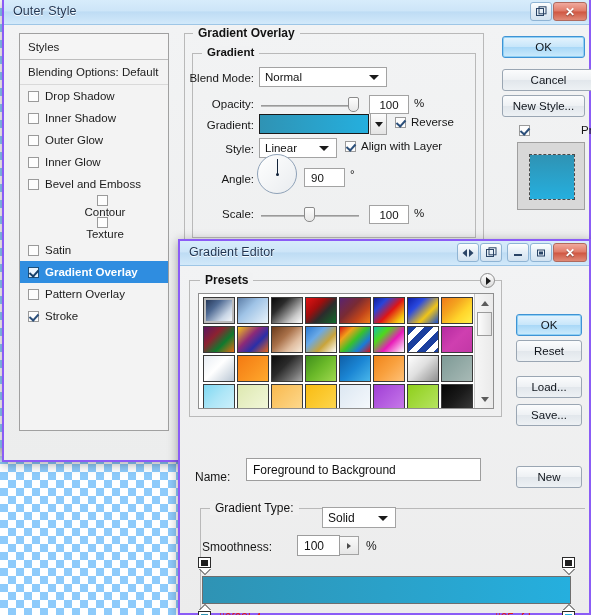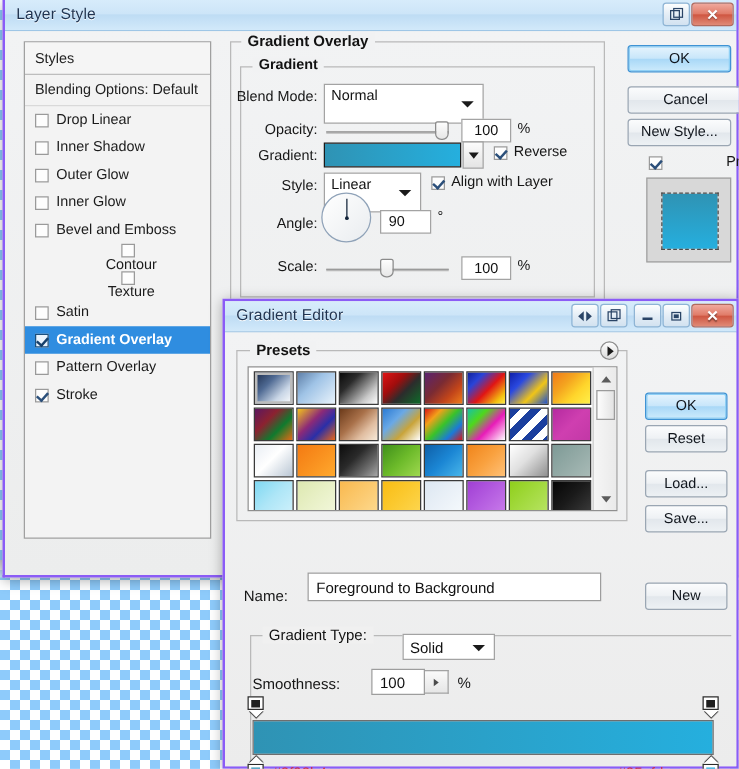--- a/index.html
+++ b/index.html
@@ -117,21 +117,21 @@
     position:absolute; border:1px solid #b9b9b9;
   }
   .legend{
     position:absolute; top:-8px; left:9px; padding:0 5px;
     background:#f1f2f3; font-size:12px; font-weight:bold; color:#121212;
     white-space:nowrap;
   }
   .legend.sub{ font-size:11.5px; }
   .lbl{ position:absolute; font-size:11.5px; color:#161616; text-align:right; white-space:nowrap;}
   .combo{
-    position:absolute; height:32px; background:#fff; border:1px solid #a3a3a3;
+    position:absolute; height:20px; background:#fff; border:1px solid #a3a3a3;
     font-size:11.5px; color:#111; padding-left:5px; line-height:19px;
     cursor:default;
   }
   .combo .arrow{
     position:absolute; right:7px; top:50%; margin-top:-2px;
     width:0;height:0;border-left:5px solid transparent;border-right:5px solid transparent;
     border-top:5px solid #1a1a1a;
   }
   .numbox{
     position:absolute; height:19px; background:#fff; border:1px solid #a3a3a3;
@@ -307,41 +307,41 @@
   }
 </style>
 </head>
 <body>
 
 <div id="desktop"></div>
 <div id="canvas-topfade"></div>
 
 <div class="win" id="layer-style">
   <div class="win-titlebar">
-    <div class="win-title">Layer Style</div>
+    <div class="win-title">Outer Style</div>
     <div class="tb-btns">
       <div class="tb-btn">
         <svg width="12" height="12" viewBox="0 0 12 12">
           <rect x="1.5" y="2.5" width="7" height="7" fill="none" stroke="#2a4466"></rect>
           <rect x="4" y="0.8" width="7" height="7" fill="none" stroke="#2a4466"></rect>
         </svg>
       </div>
       <div class="tb-close">✕</div>
     </div>
   </div>
 
   <div id="ls-body">
 
     <div id="styles-panel">
       <div class="styles-head">Styles</div>
       <div class="styles-sub">Blending Options: Default</div>
 
       <div class="style-row">
         <span class="cb"></span>
-        <span>Drop Linear</span>
+        <span>Drop Shadow</span>
       </div>
       <div class="style-row">
         <span class="cb"></span>
         <span>Inner Shadow</span>
       </div>
       <div class="style-row">
         <span class="cb"></span>
         <span>Outer Glow</span>
       </div>
       <div class="style-row">

